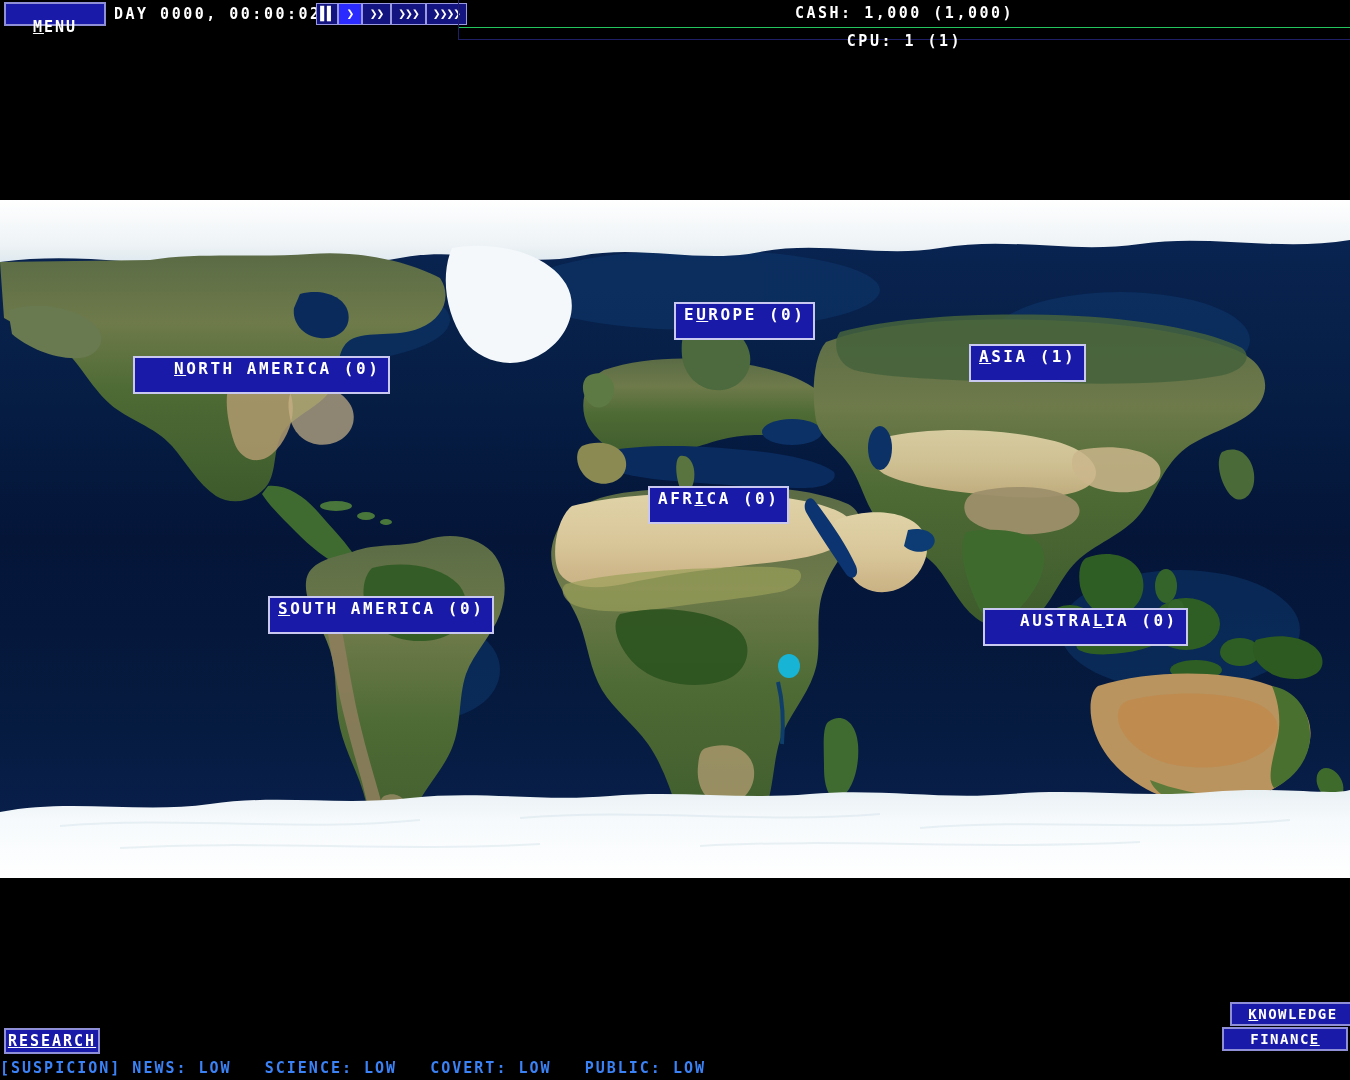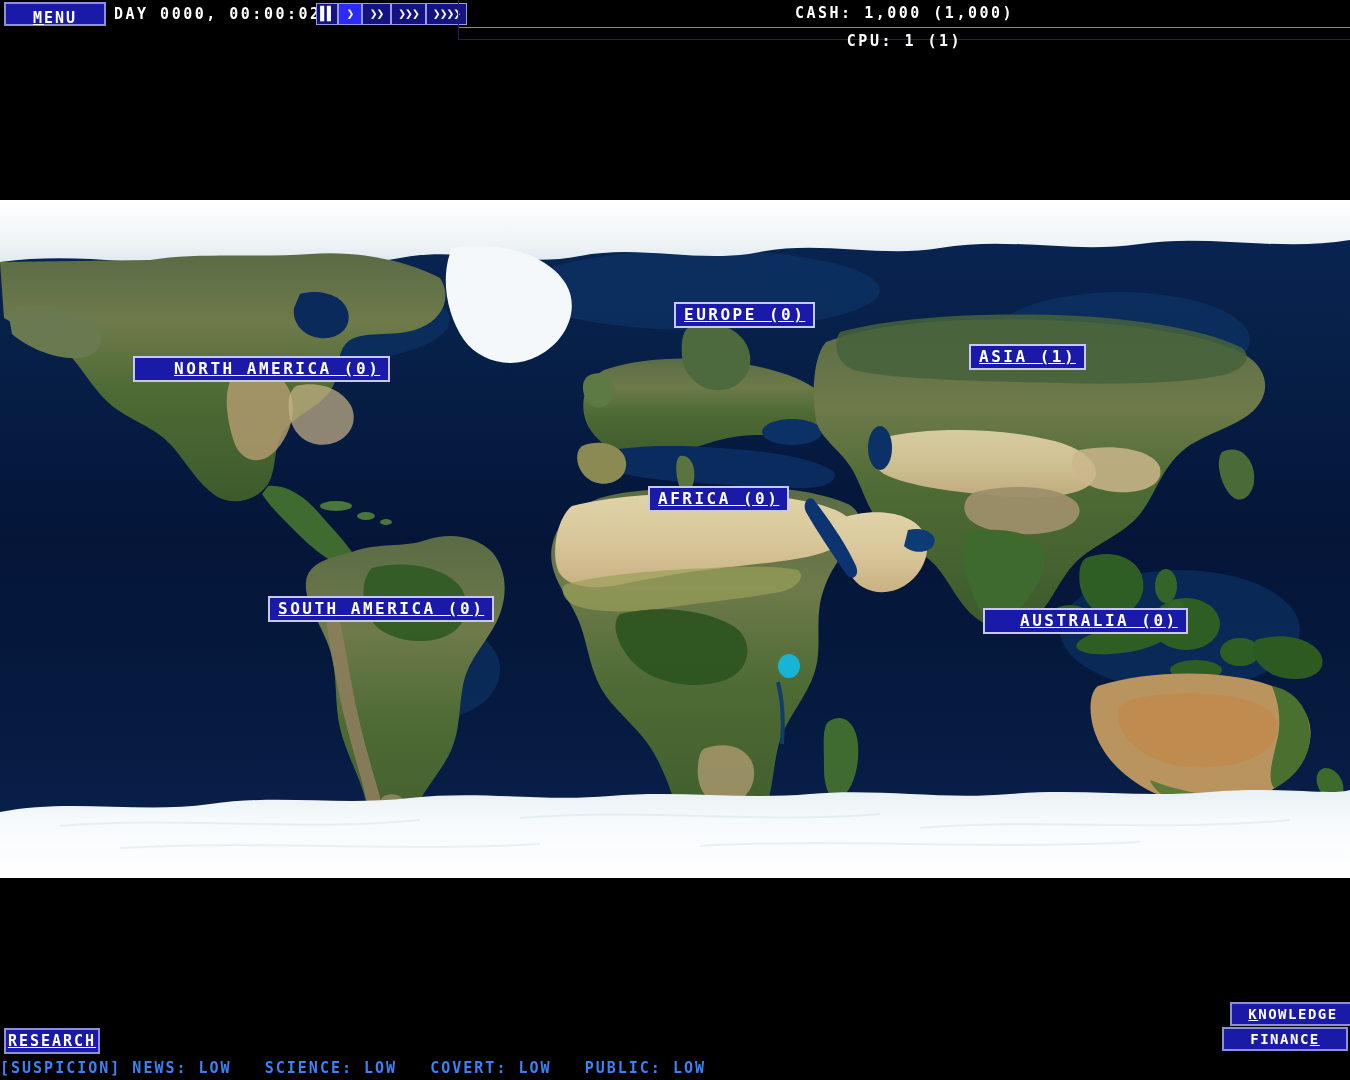--- a/index.html
+++ b/index.html
@@ -37,21 +37,21 @@
     width: 1350px; height: 56px;
     background: #000000;
     z-index: 30;
   }
   #menu-button {
     position: absolute;
     left: 4px; top: 2px;
     width: 102px; height: 24px;
     font-size: 15px;
     line-height: 20px;
-    padding-top: 4px;
+    padding-top: 13px;
   }
   #clock-readout {
     position: absolute;
     left: 114px; top: 2px;
     height: 24px;
     line-height: 24px;
     color: #ffffff;
     font-size: 15px;
     font-weight: bold;
     letter-spacing: 2.5px;
@@ -125,27 +125,26 @@
   .continent-label {
     position: absolute;
     background: #1a1aa8;
     border: 2px solid #c8c8f0;
     color: #ffffff;
     font-family: "DejaVu Sans Mono", "Liberation Mono", monospace;
     font-size: 16px;
     font-weight: bold;
     letter-spacing: 2.5px;
     line-height: 22px;
-    height: 26px;
+    height: 38px;
     padding: 0 8px;
     box-sizing: border-box;
     white-space: nowrap;
     cursor: pointer;
     z-index: 20;
-    text-decoration: underline;
   }
   .continent-label .u { text-decoration: underline; }
 
   
   #research-button {
     position: absolute;
     left: 4px; top: 1028px;
     width: 96px; height: 26px;
     font-size: 15px;
     line-height: 22px;

